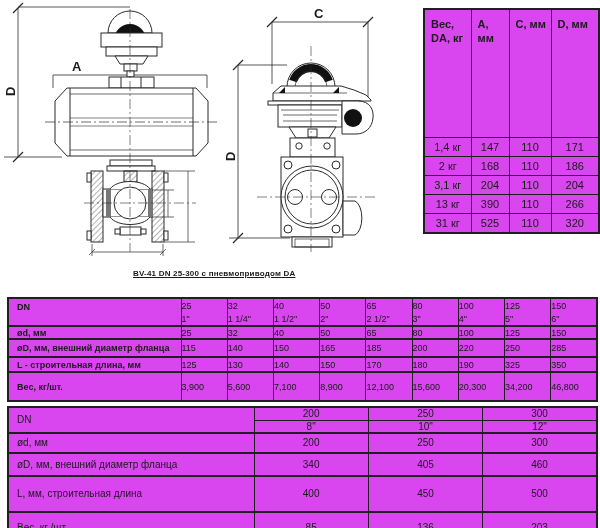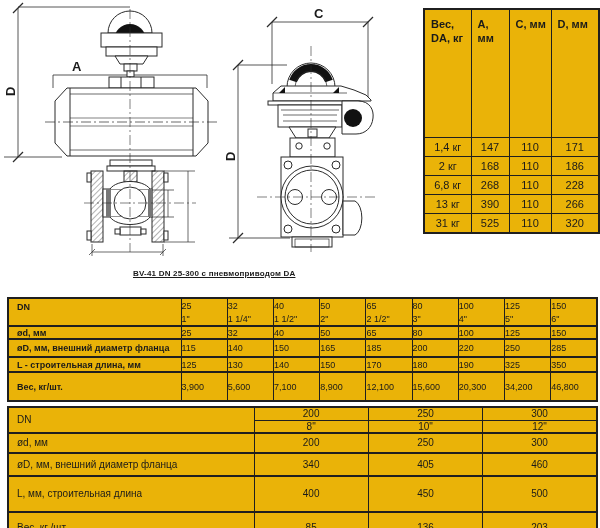--- a/index.html
+++ b/index.html
@@ -1,20 +1,20 @@
 <!DOCTYPE html>
 <html><head>
 <meta charset="utf-8">
 <style>
   html,body{margin:0;padding:0;background:#fff;}
   .page{position:relative;width:600px;height:528px;background:#fff;overflow:hidden;
         font-family:"Liberation Sans",sans-serif;color:#1a1a1a;}
   svg{position:absolute;}
   .dimtxt{font-family:"Liberation Sans",sans-serif;font-size:13px;font-weight:bold;fill:#1a1a1a;}
-  table{border-collapse:collapse;position:absolute;table-layout:fixed;background:#eab308;}
+  table{border-collapse:collapse;position:absolute;table-layout:fixed;background:#d946ef;}
   td{padding:0;overflow:hidden;white-space:nowrap;vertical-align:middle;}
 
   
   .t-act{left:423px;top:8px;width:175px;border:2px solid #1f1f1f;}
   .t-act td{border:1px solid #1f1f1f;font-size:11px;text-align:center;}
   .t-act tr.hdr td{height:120px;vertical-align:top;text-align:left;
         padding:7px 3px 0 6px;font-weight:bold;line-height:1.3;white-space:normal;}
   .t-act tr.d td{height:18px;}
 
   
@@ -210,24 +210,24 @@
       <td>110</td>
       <td>171</td>
     </tr>
     <tr class="d">
       <td>2 кг</td>
       <td>168</td>
       <td>110</td>
       <td>186</td>
     </tr>
     <tr class="d">
-      <td>6,8 кг</td>
-      <td>268</td>
-      <td>110</td>
-      <td>228</td>
+      <td>3,1 кг</td>
+      <td>204</td>
+      <td>110</td>
+      <td>204</td>
     </tr>
     <tr class="d">
       <td>13 кг</td>
       <td>390</td>
       <td>110</td>
       <td>266</td>
     </tr>
     <tr class="d">
       <td>31 кг</td>
       <td>525</td>

